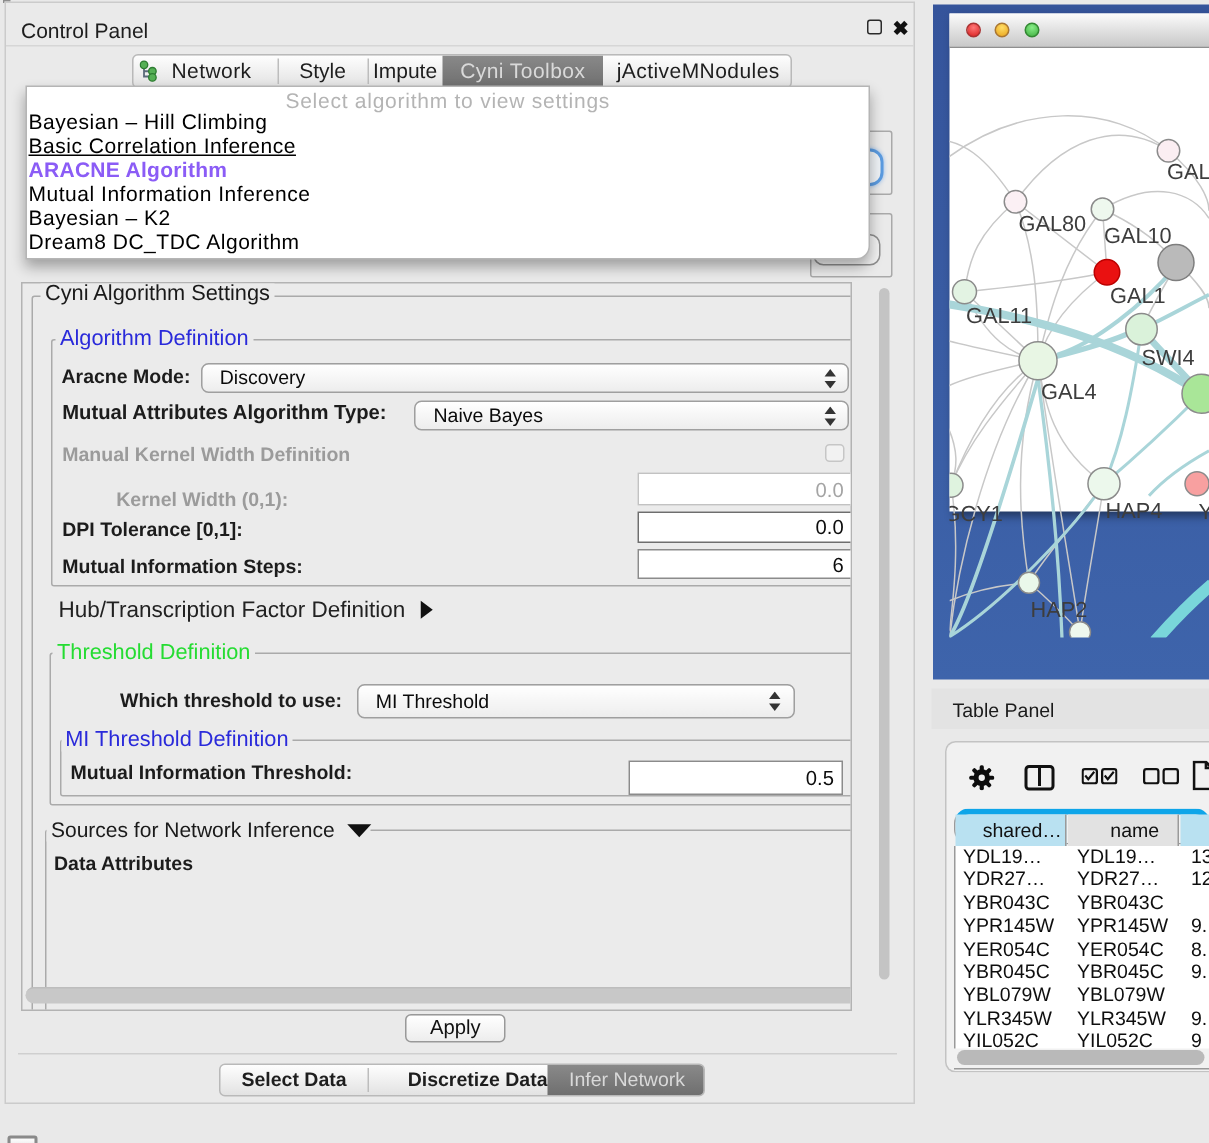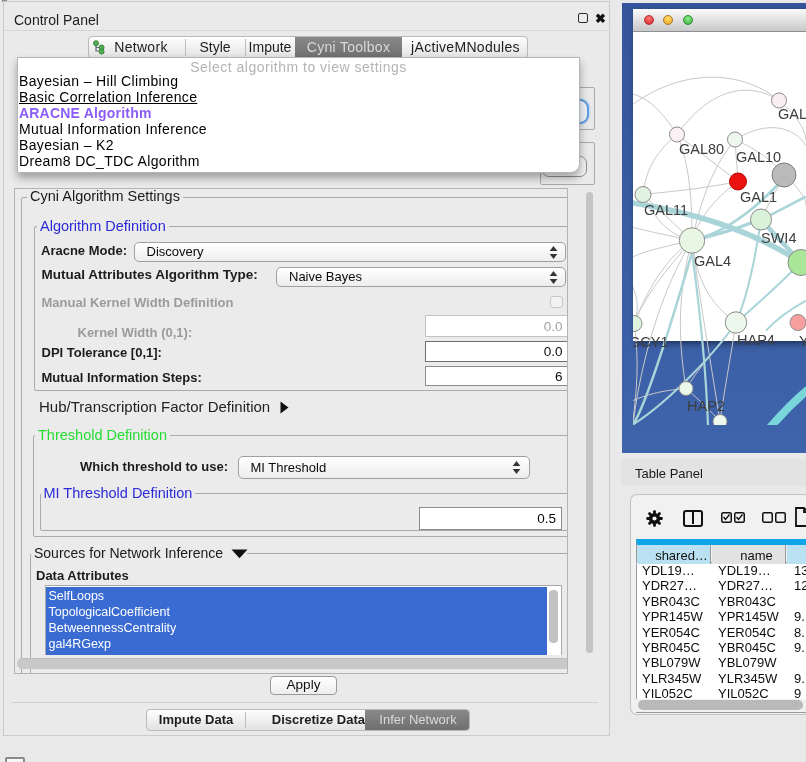--- a/index.html
+++ b/index.html
@@ -83,50 +83,43 @@
   <div class="lbl" style="left:65px;top:270px;">Which threshold to use:</div>
   <div class="combo" style="left:222.5px;top:266.5px;width:292.5px;height:23px;line-height:21px;">MI Threshold
     <svg class="arr" style="right:8px;top:4.5px" width="9" height="13" viewBox="0 0 9 13">
         <path d="M4.5 0 L8.3 5 H0.7 Z" fill="#333"></path>
         <path d="M4.5 13 L8.3 8 H0.7 Z" fill="#333"></path>
       </svg>
   </div>
 
   <div class="gbox" style="left:24.5px;top:303.5px;width:529.5px;height:38.5px;"></div>
   <div class="gt" style="left:25.5px;top:295.5px;color:#2a2ada;">MI Threshold Definition</div>
+  <div class="lbl" style="left:32px;top:317.5px;">Mutual Information Threshold:</div>
   <div class="tf" style="left:403.5px;top:318px;width:143.5px;height:23px;line-height:22px;border:1px solid #8b8b8b;">0.5</div>
 
   <div class="gbox" style="left:15px;top:364px;width:544px;height:300px;"></div>
   <div class="gt" style="left:16px;top:356px;color:#1a1a1a;background:#ebebeb;font-size:14px;">Sources for Network Inference
     <svg style="position:relative;top:1px;left:4px" width="17" height="10" viewBox="0 0 17 10">
         <path d="M0.5 0.5 L16.5 0.5 L8.5 9.2 Z" fill="#111"></path>
       </svg>
   </div>
   <div class="lbl" style="left:21px;top:379px;">Data Attributes</div>
 
-  <div class="abs" style="left:29.5px;top:396px;width:517px;height:70px;background:#fff;border:1px solid #a8a8a8;border-bottom:none;overflow:hidden;">
-    <div class="abs" style="left:0px;top:1px;width:501px;height:80px;background:#3a6bd2;"></div>
-    <div class="abs" style="left:3px;top:3px;font-size:12.5px;color:#fff;">SelfLoops</div>
-    <div class="abs" style="left:3px;top:19px;font-size:12.5px;color:#fff;">TopologicalCoefficient</div>
-    <div class="abs" style="left:3px;top:35px;font-size:12.5px;color:#fff;">BetweennessCentrality</div>
-    <div class="abs" style="left:3px;top:51px;font-size:12.5px;color:#fff;">gal4RGexp</div>
-    <div class="abs" style="left:503.5px;top:4px;width:8.5px;height:53px;background:#c2c2c2;border-radius:4px;"></div>
-  </div>
 
   <div class="abs" style="left:2px;top:468.5px;width:556px;height:11px;background:#c8c8c8;border-radius:6px;border-top:1px solid #bdbdbd;"></div>
 </div>
 
 <div class="abs" style="left:585.5px;top:191.5px;width:7.5px;height:461px;background:#c4c4c4;border-radius:5px;"></div>
 
 <div class="abs" style="left:270px;top:675.5px;width:67px;height:19px;background:linear-gradient(#ffffff,#ededed);border:1px solid #999;border-radius:4px;text-align:center;font-size:13.5px;line-height:16.5px;color:#111;">Apply</div>
 
 <div class="abs" style="left:12px;top:702px;width:586px;height:1px;background:#cfcfcf;"></div>
 
 <div class="abs" style="left:146px;top:709px;width:324px;height:22px;background:linear-gradient(#fefefe,#e2e2e2);border:1px solid #b9b9b9;border-radius:4px;overflow:hidden;">
-  <div class="abs" style="left:0px;top:0;width:98px;text-align:center;font-size:13px;font-weight:bold;line-height:20px;color:#1e1e1e;">Impute Data</div>
+  <div class="abs" style="left:0px;top:0;width:98px;text-align:center;font-size:13px;font-weight:bold;line-height:20px;color:#1e1e1e;">Select Data</div>
   <div class="abs" style="left:98px;top:2px;width:1px;height:16px;background:#bdbdbd;"></div>
   <div class="abs" style="left:98px;top:0;width:120px;text-align:right;font-size:13px;font-weight:bold;line-height:20px;color:#1e1e1e;">Discretize Data</div>
   <div class="abs" style="left:218px;top:0;width:106px;height:20px;background:linear-gradient(#898989,#6f6f6f);color:#d9d9d9;font-size:13px;text-align:center;line-height:20px;">Infer Network</div>
 </div>
 
 <div class="abs" style="left:5px;top:757px;width:20px;height:10px;background:linear-gradient(#fdfdfd,#e8e8e8);border:2px solid #8a8a8a;border-radius:2px;"></div>
 
 <div class="abs" style="left:540px;top:86.5px;width:55px;height:43px;border:1px solid #a9a9a9;border-radius:2px;z-index:5;"></div>
 <div class="abs" style="left:540px;top:98.5px;width:48.5px;height:25px;border:2.5px solid #5b9be0;border-radius:9px;box-shadow:0 0 3px #8cb8ec;z-index:6;background:#eef2f6;"></div>
 <div class="abs" style="left:540px;top:141.5px;width:55px;height:43px;border:1px solid #a9a9a9;border-radius:2px;z-index:5;"></div>
@@ -264,21 +257,21 @@
     <path d="M15.5 5 L17.5 7.5 L21.5 2.5" stroke="#111" stroke-width="1.4" fill="none"></path>
   </svg>
   <svg class="abs" style="left:131px;top:17px" width="24" height="11" viewBox="0 0 24 11">
     <rect x="0.75" y="0.75" width="9.5" height="9.5" rx="1.5" fill="none" stroke="#111" stroke-width="1.5"></rect>
     <rect x="13.75" y="0.75" width="9.5" height="9.5" rx="1.5" fill="none" stroke="#111" stroke-width="1.5"></rect>
   </svg>
   <svg class="abs" style="left:164px;top:12px" width="14" height="20" viewBox="0 0 14 20">
     <path d="M1 1 L9 1 L13 5 L13 19 L1 19 Z M9 1 L9 5 L13 5" fill="none" stroke="#111" stroke-width="1.8"></path>
   </svg>
 
-  <div class="abs" style="left:5px;top:44px;width:171px;height:24px;border-top:6px solid #0ea5e9;border-bottom:1px solid #9a9a9a;border-left:1px solid #9a9a9a;">
+  <div class="abs" style="left:5px;top:44px;width:171px;height:24px;border-top:4px solid #0ea5e9;border-bottom:1px solid #9a9a9a;border-left:1px solid #9a9a9a;border-radius:10px;">
     <div class="abs" style="left:0;top:0;width:74px;height:22px;background:#b9e1f1;border-right:1px solid #9a9a9a;text-align:center;font-size:13px;line-height:22px;color:#111;padding-left:16px;">shared…</div>
     <div class="abs" style="left:75px;top:0;width:74px;height:22px;background:#e2e2e2;border-right:1px solid #9a9a9a;text-align:center;font-size:13px;line-height:22px;color:#111;padding-left:16px;">name</div>
     <div class="abs" style="left:150px;top:0;width:21px;height:22px;background:#b9e1f1;"></div>
   </div>
   <div class="abs" style="left:5px;top:69px;width:171px;height:135px;background:#fff;border-left:1px solid #9a9a9a;font-size:13px;color:#0e0e0e;overflow:hidden;">
     <div class="abs" style="left:5px;top:-1px;">YDL19…</div>
       <div class="abs" style="left:81px;top:-1px;">YDL19…</div>
       <div class="abs" style="left:157px;top:-1px;">13</div>
     <div class="abs" style="left:5px;top:14.4px;">YDR27…</div>
       <div class="abs" style="left:81px;top:14.4px;">YDR27…</div>

